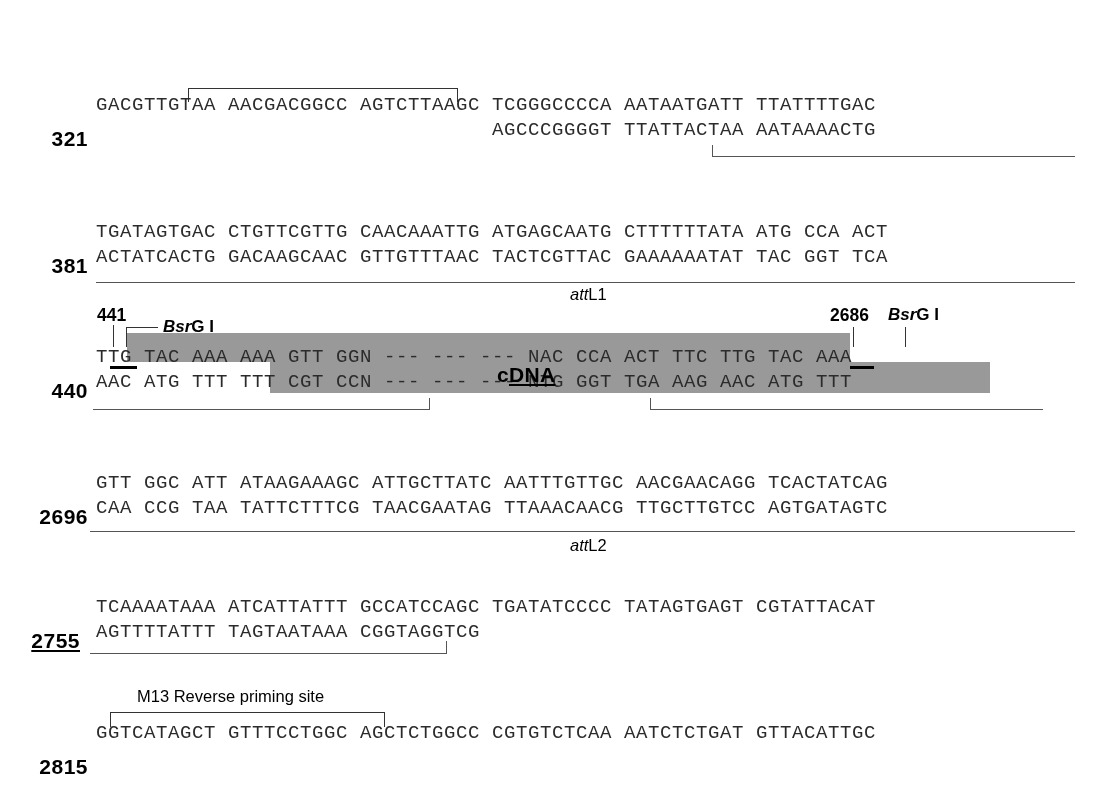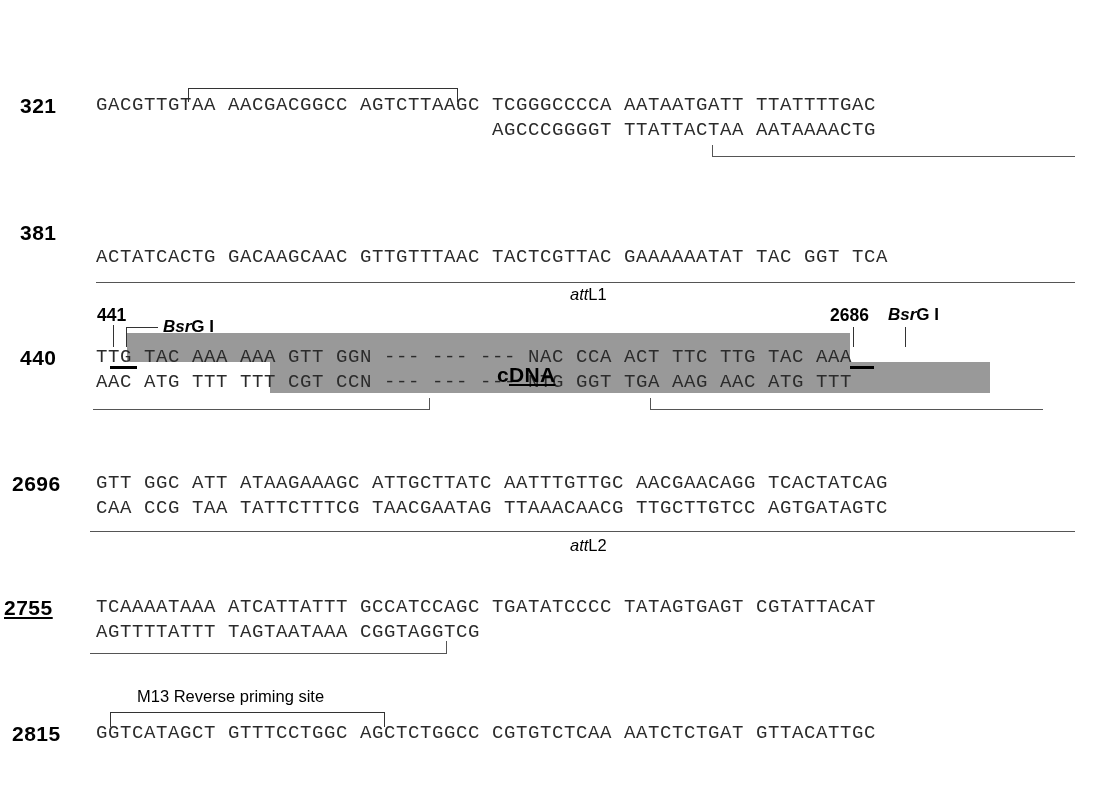--- a/index.html
+++ b/index.html
@@ -22,22 +22,24 @@
   }
   
   .abs { position: absolute; }
 
   
   .rownum {
     font-family: "Liberation Sans", sans-serif;
     font-weight: bold;
     font-size: 21px;
     color: #000;
+    text-align: right;
     white-space: pre;
     letter-spacing: 0.5px;
+    margin-top: 33px;
   }
 
   
   .seq {
     font-family: "Liberation Mono", monospace;
     font-size: 19px;
     color: #2b2b2b;
     white-space: pre;
     letter-spacing: 0.6px;
   }
@@ -121,20 +123,21 @@
   <div class="vline dark abs" style="left:457px; top:88px; height:14px;"></div>
 
   <div class="rownum abs" style="left:20px; top:94px; width:68px;">321</div>
   <div class="seq top abs" style="left:96px; top:94px;">GACGTTGTAA AACGACGGCC AGTCTTAAGC TCGGGCCCCA AATAATGATT TTATTTTGAC</div>
   <div class="seq bottom abs" style="left:96px; top:119px;">                                 AGCCCGGGGT TTATTACTAA AATAAAACTG</div>
 
   <div class="vline abs" style="left:712px; top:145px; height:12px;"></div>
   <div class="hline abs" style="left:712px; top:156px; width:363px;"></div>
 
   <div class="rownum abs" style="left:20px; top:221px; width:68px;">381</div>
+  <div class="seq top abs" style="left:96px; top:221px;">TGATAGTGAC CTGTTCGTTG CAACAAATTG ATGAGCAATG CTTTTTTATA ATG CCA ACT</div>
   <div class="seq bottom abs" style="left:96px; top:246px;">ACTATCACTG GACAAGCAAC GTTGTTTAAC TACTCGTTAC GAAAAAATAT TAC GGT TCA</div>
 
   <div class="hline abs" style="left:96px; top:282px; width:979px;"></div>
   <div class="att abs" style="left:570px; top:285px;"><i>att</i><span>L1</span></div>
 
   <div class="band abs" style="left:127px; top:333px; width:723px; height:29px;"></div>
 
   <div class="band abs" style="left:270px; top:362px; width:720px; height:31px;"></div>
 
   <div class="posnum abs" style="left:97px; top:305px;">441</div>

